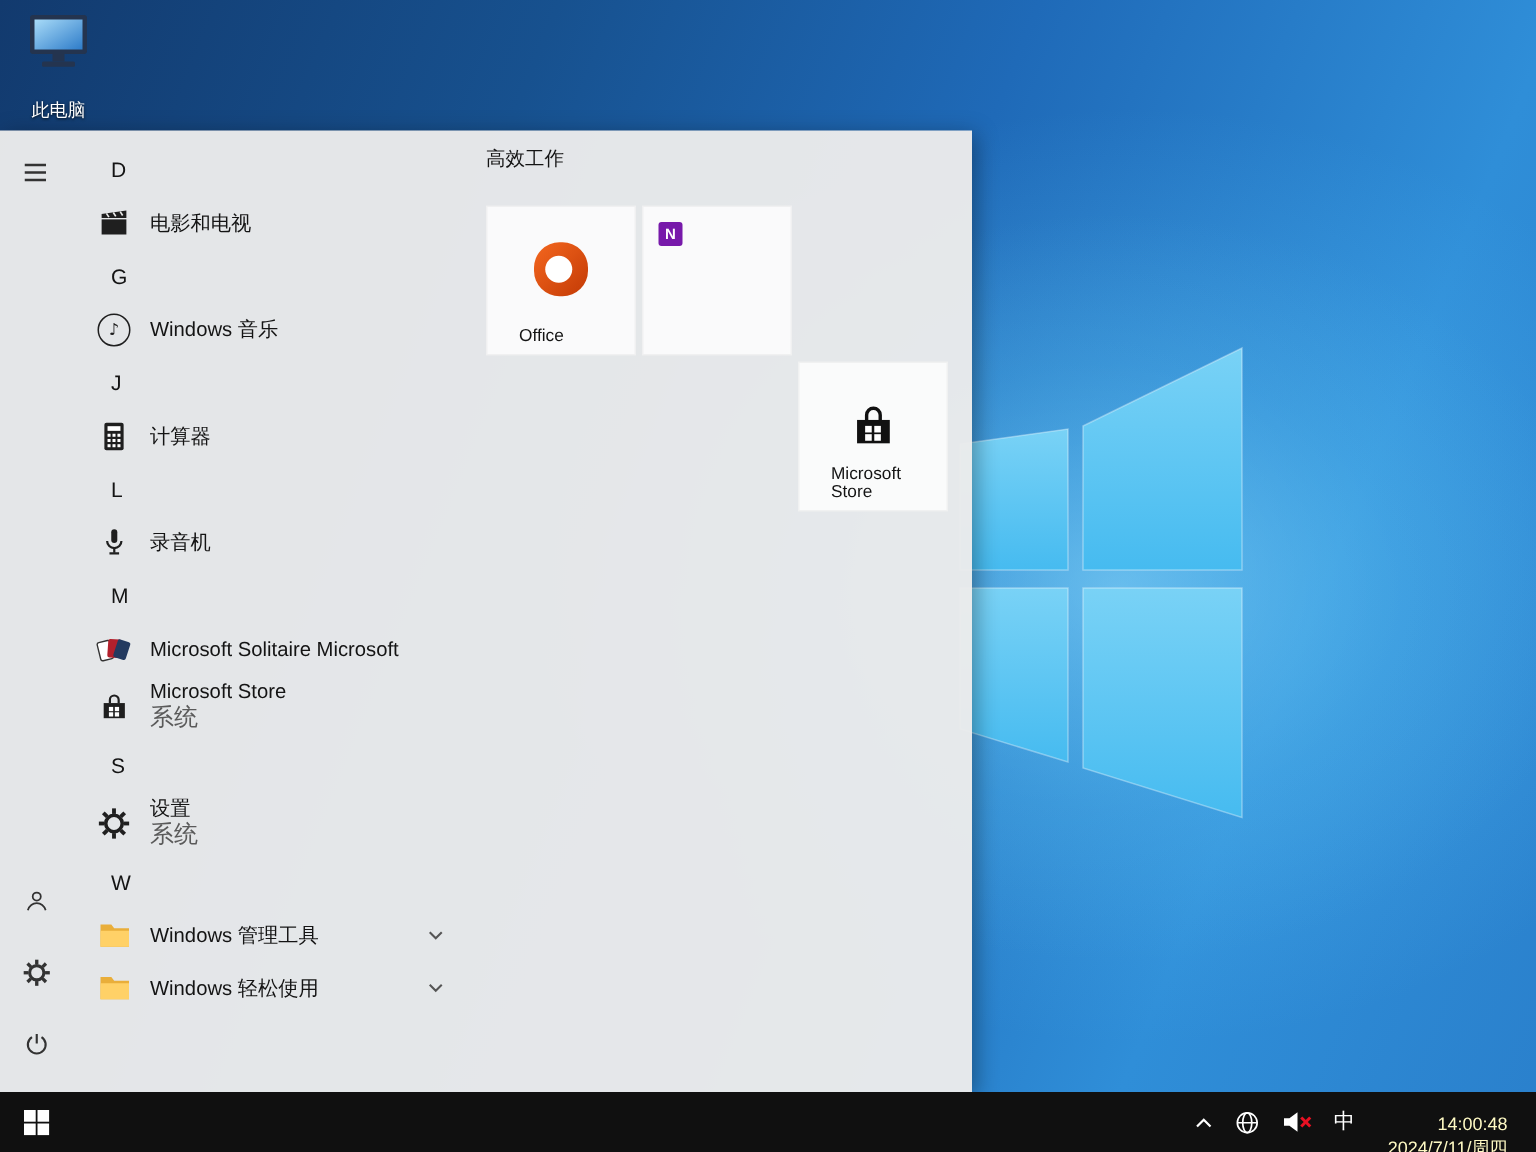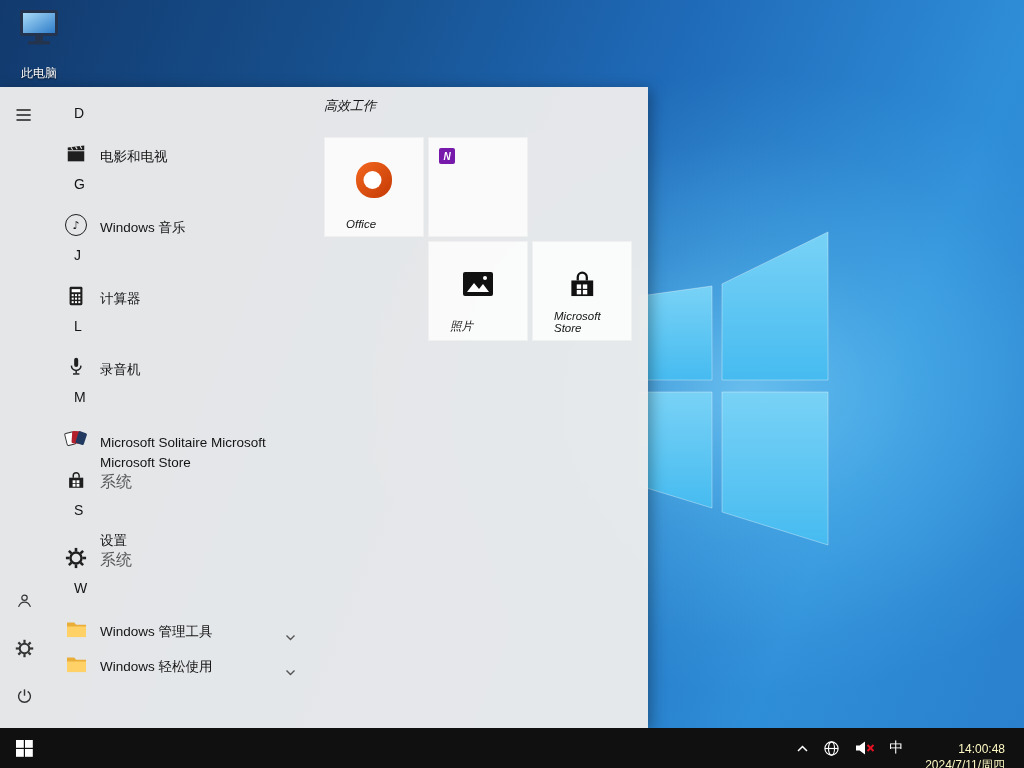--- a/index.html
+++ b/index.html
@@ -43,35 +43,35 @@
   
   .app-list{
     position:absolute;left:48px;top:0;width:262px;height:100%;
     overflow:hidden;padding-top:8px;box-sizing:border-box;
   }
   .list-header{
     height:36px;display:flex;align-items:center;
     padding-left:26px;font-size:14px;color:#141414;cursor:pointer;
   }
   .list-item{
-    height:35px;display:flex;align-items:flex-end;
+    height:35px;display:flex;align-items:center;
     padding-left:16px;gap:12px;font-size:13.5px;color:#141414;cursor:pointer;
   }
   .list-item.two{height:42px;}
   .licon{width:24px;height:24px;flex:0 0 24px;display:flex;align-items:center;justify-content:center;}
   .lwrap{display:flex;flex-direction:column;justify-content:center;line-height:1.25;}
   .sub{font-size:16px;color:#5a5a5a;}
   .chev{margin-left:auto;margin-right:14px;display:flex;align-items:center;}
   .groove-circle{
     width:20px;height:20px;border:1.6px solid #1f1f1f;border-radius:50%;
     display:flex;align-items:center;justify-content:center;
     font-size:11px;color:#1f1f1f;font-family:"DejaVu Sans",sans-serif;
   }
   
-  .tiles{position:absolute;left:324px;top:0;width:324px;height:100%;font-style:italic;}
+  .tiles{position:absolute;left:324px;top:0;width:324px;height:100%;}
   .group-title{position:absolute;left:0;top:108px;font-size:13px;color:#141414;margin:0;
     transform:translateY(-98px);}
   .tile{
     position:absolute;width:100px;height:100px;
     background:rgba(252,252,252,.92);border:1px solid rgba(0,0,0,.04);
     box-sizing:border-box;cursor:pointer;
   }
   .tile-pos-a{left:0;top:50px;}
   .tile-pos-b{left:104px;top:50px;}
   .tile-pos-c{left:104px;top:154px;}
@@ -369,30 +369,20 @@
         </svg>
       </span>
       <span class="tlabel">Office</span>
     </div>
 
     <div class="tile tile-pos-b">
       <span class="onenote-badge">N</span>
       <span class="tlabel"></span>
     </div>
 
-    <div class="tile tile-pos-c">
-      <span class="center-icon">
-        <svg width="34" height="30" viewBox="0 0 34 30">
-          <rect x="2" y="3" width="30" height="24" rx="2" fill="#111"></rect>
-          <path d="M6 23l7-9 5 6 4-5 6 8z" fill="#fff"></path>
-          <circle cx="24" cy="9" r="2" fill="#fff"></circle>
-        </svg>
-      </span>
-      <span class="tlabel">照片</span>
-    </div>
 
     <div class="tile tile-pos-d">
       <span class="center-icon">
         <svg width="34" height="34" viewBox="0 0 24 24">
           <path d="M9 9.5V7.2a3.2 3.2 0 0 1 6.4 0v2.3" fill="none" stroke="#111" stroke-width="1.6"></path>
           <rect x="4.5" y="9.5" width="15.4" height="11" fill="#111"></rect>
           <g fill="#fff">
             <rect x="8.3" y="12.3" width="3.1" height="3.1"></rect>
               <rect x="12.6" y="12.3" width="3.1" height="3.1"></rect>
             <rect x="8.3" y="16.2" width="3.1" height="3.1"></rect>

